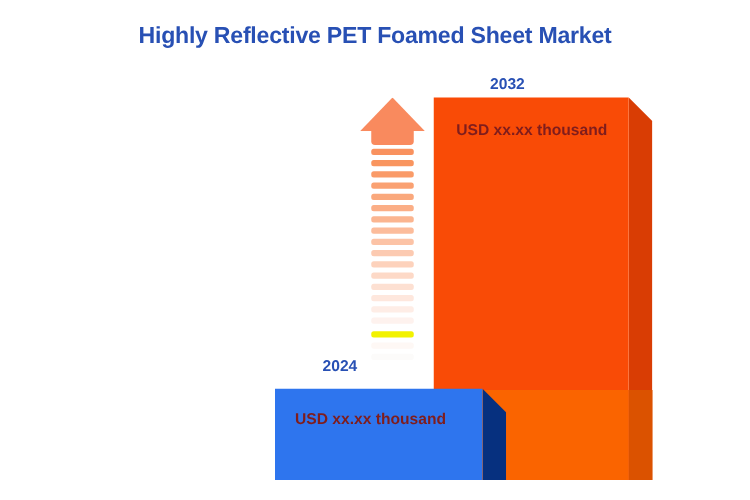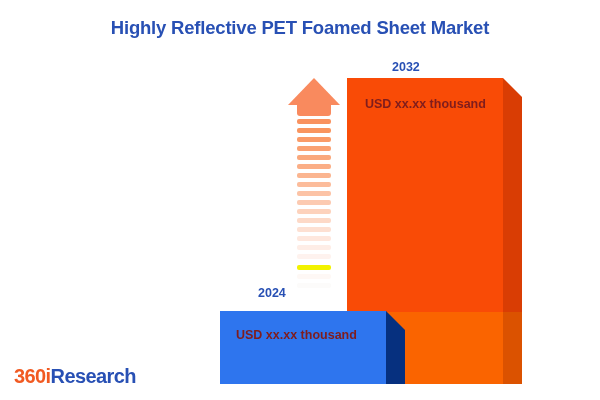--- a/index.html
+++ b/index.html
@@ -243,17 +243,14 @@
       <div class="arrow-stripe" style="top: 149px; background: rgb(253, 224, 210);"></div>
       <div class="arrow-stripe" style="top: 158px; background: rgb(254, 231, 221);"></div>
       <div class="arrow-stripe" style="top: 167px; background: rgb(254, 237, 230);"></div>
       <div class="arrow-stripe" style="top: 176px; background: rgb(254, 242, 238);"></div>
       <div class="arrow-stripe" style="top: 187px; background: rgb(242, 242, 0);"></div>
       <div class="arrow-stripe" style="top: 196px; background: rgb(254, 248, 245);"></div>
       <div class="arrow-stripe" style="top: 205px; background: rgb(252, 251, 250);"></div>
     </div>
 
 
-  <div id="logo">
-    <span class="logo-360">360</span><span class="logo-i">i</span><span class="logo-research">Research</span>
-  </div>
 
 </div>
 
 </body></html>

